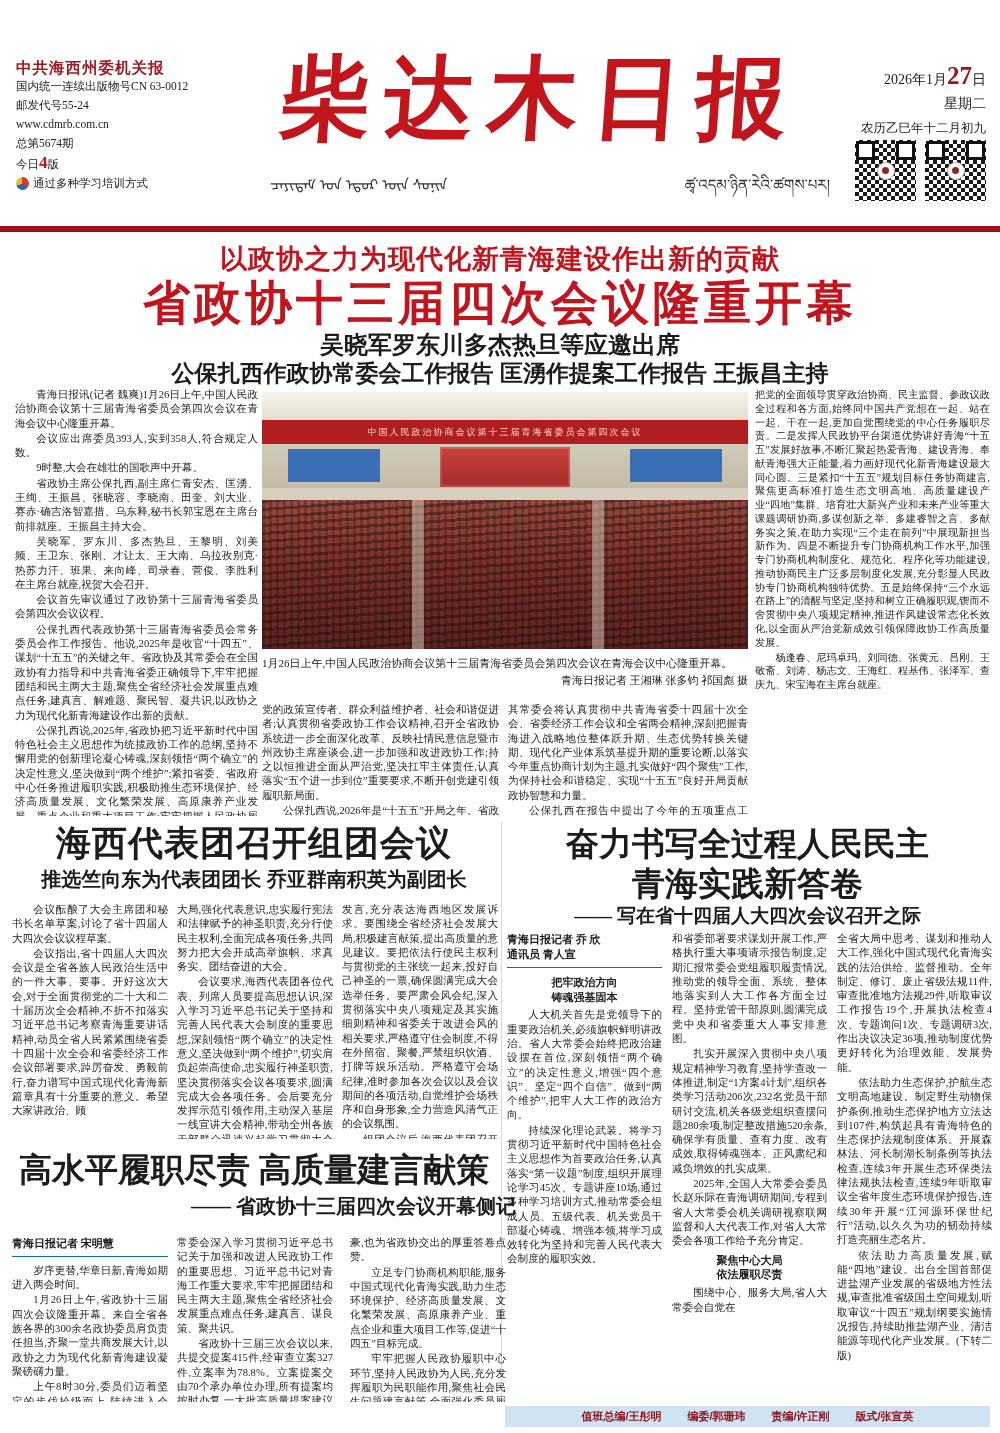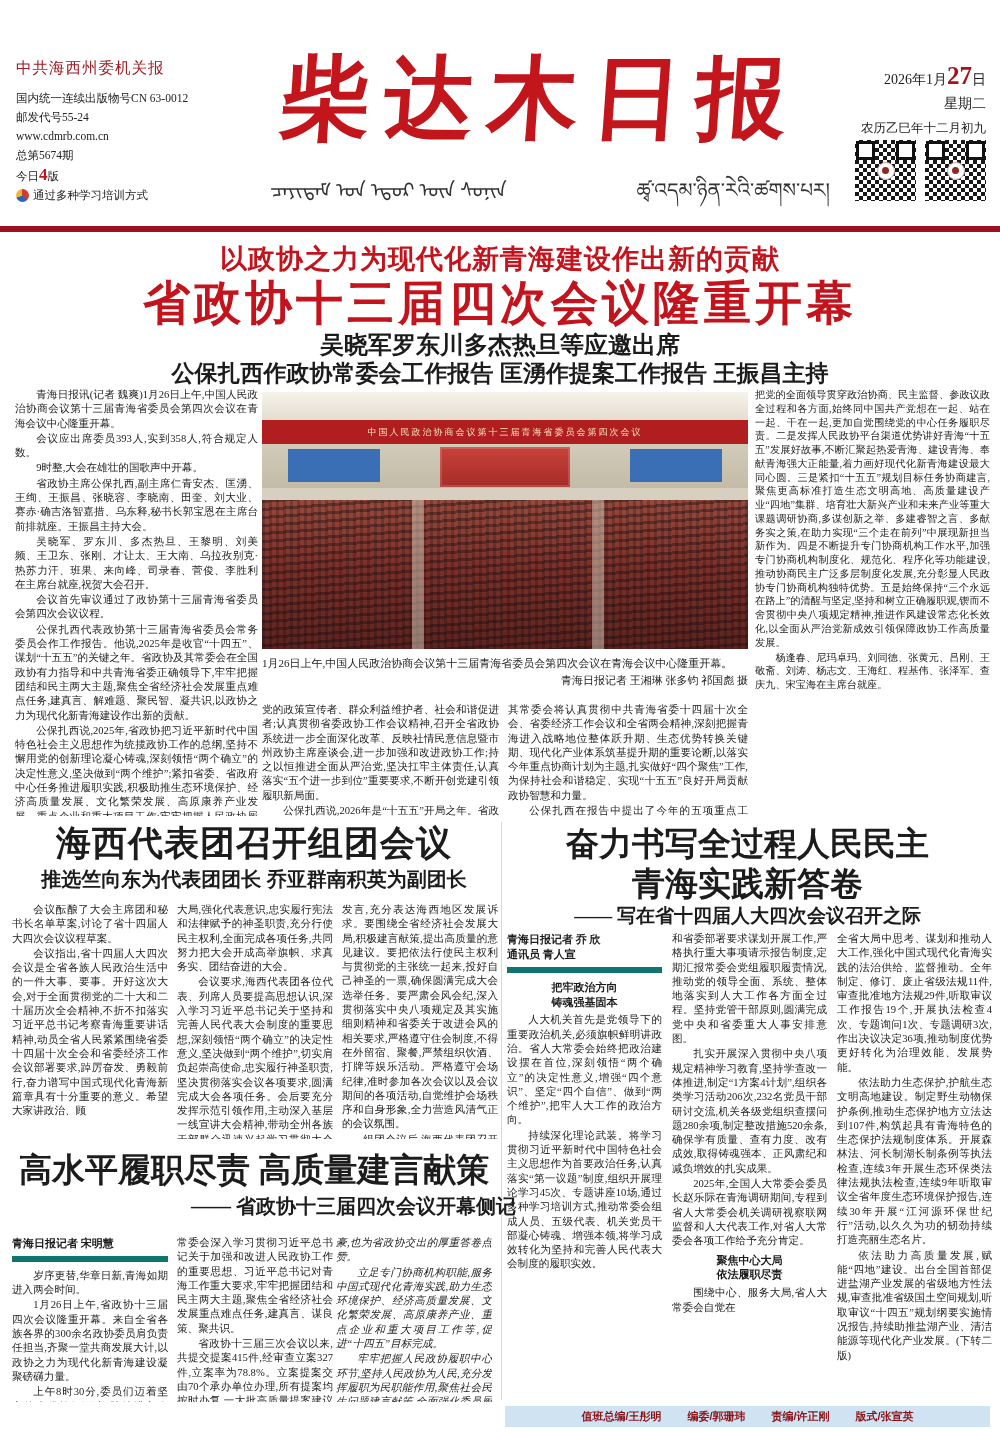--- a/index.html
+++ b/index.html
@@ -3,31 +3,31 @@
 <meta charset="utf-8">
 <style>
   html,body{margin:0;padding:0;background:#f2f2f2;}
   .page{position:relative;width:1000px;height:1433px;background:#ffffff;margin:0 auto;
         font-family:"Liberation Serif","DejaVu Serif",serif;color:#1c1c1c;overflow:hidden;}
   .abs{position:absolute;}
   .sans{font-family:"Liberation Sans","DejaVu Sans",sans-serif;}
 
   
   .mh-left{left:16px;top:58px;width:240px;font-size:11.5px;line-height:19px;}
-  .mh-organ{font-size:15.5px;font-weight:normal;color:#9b1b23;letter-spacing:1px;margin-bottom:12px;
+  .mh-organ{font-size:15.5px;font-weight:bold;color:#9b1b23;letter-spacing:1px;margin-bottom:0;
             font-family:"Liberation Sans","DejaVu Sans",sans-serif;}
   .mh-line{color:#222;}
   .mh-pages .pnum{color:#c2151c;font-weight:bold;font-size:17px;}
   .mh-pub{display:flex;align-items:center;gap:4px;}
   .pub-logo{width:13px;height:13px;border-radius:50%;display:inline-block;
             background:conic-gradient(#d23b2f 0 130deg,#2a66b8 0 250deg,#f0b435 0 360deg);}
   .mh-title{left:250px;top:38px;width:580px;text-align:center;font-size:90px;font-weight:900;
             color:#c2151c;letter-spacing:14px;transform:skewX(-4deg);white-space:nowrap;}
   .mh-scripts{left:270px;top:168px;width:560px;display:flex;justify-content:space-between;
-              font-size:20px;color:#333;}
+              font-size:15px;color:#333;}
   .mh-right{right:14px;top:64px;width:175px;text-align:right;font-size:14px;line-height:24px;}
   .mh-date .dday{color:#a31318;font-weight:bold;font-size:25px;}
   .mh-lunar{font-size:12.5px;}
   .qr-row{position:absolute;right:0;top:76px;display:flex;gap:9px;}
   .qr{width:61px;height:61px;position:relative;
       background:repeating-conic-gradient(#181818 0% 25%,#ffffff 0% 50%) 0 0/8px 8px;
       outline:2px solid #fff;}
   .qr::before,.qr::after{content:"";position:absolute;width:13px;height:13px;border:3px solid #111;
       background:#fff;top:1px;}
   .qr::before{left:1px;} .qr::after{right:1px;}
@@ -82,30 +82,30 @@
   .s2-h{left:10px;top:820px;width:488px;text-align:center;font-weight:900;font-size:35px;letter-spacing:1px;}
   .s2-dek{left:10px;top:866px;width:488px;text-align:center;font-weight:bold;font-size:20px;}
   .s2c1{left:12px;top:903px;width:156px;height:236px;}
   .s2c2{left:177px;top:903px;width:156px;height:236px;}
   .s2c3{left:342px;top:903px;width:156px;height:236px;}
 
   .s4-h{left:10px;top:1148px;width:488px;text-align:center;font-weight:900;font-size:33px;}
   .s4-dek{left:28px;top:1193px;width:488px;text-align:right;font-weight:bold;font-size:20px;}
   .s4c1{left:12px;top:1236px;width:156px;height:166px;}
   .s4c2{left:177px;top:1236px;width:156px;height:166px;}
-  .s4c3{left:336px;top:1236px;width:156px;height:166px;font-style:italic;}
+  .s4c3{left:350px;top:1236px;width:156px;height:166px;}
 
   .s3-h1{left:505px;top:822px;width:485px;text-align:center;font-weight:900;font-size:33px;}
   .s3-h2{left:505px;top:862px;width:485px;text-align:center;font-weight:900;font-size:33px;}
   .s3-dek{left:505px;top:903px;width:485px;text-align:center;font-weight:bold;font-size:19px;}
   .s3c1{left:507px;top:932px;width:155px;height:468px;}
   .s3c2{left:672px;top:932px;width:155px;height:468px;}
   .s3c3{left:837px;top:932px;width:155px;height:468px;}
 
-  .byline{font-size:11px;font-weight:bold;border-bottom:6px solid #0f766e;padding-bottom:5px;margin-bottom:7px;}
+  .byline{font-size:11px;font-weight:bold;border-bottom:1px solid #0f766e;padding-bottom:5px;margin-bottom:7px;}
   .byline div{text-indent:0;}
   .inhead{text-align:center;font-weight:bold;margin:4px 0;font-size:11px;
           font-family:"Liberation Sans","DejaVu Sans",sans-serif;}
   .vrule{left:501px;top:822px;width:1px;height:578px;background:#d8d8d8;}
 
   
   .footer{left:505px;top:1406px;width:485px;height:21px;background:#cfe3f3;display:flex;
           justify-content:center;align-items:center;gap:26px;color:#8c1318;font-weight:bold;
           font-size:11px;font-family:"Liberation Sans","DejaVu Sans",sans-serif;}
 </style>

